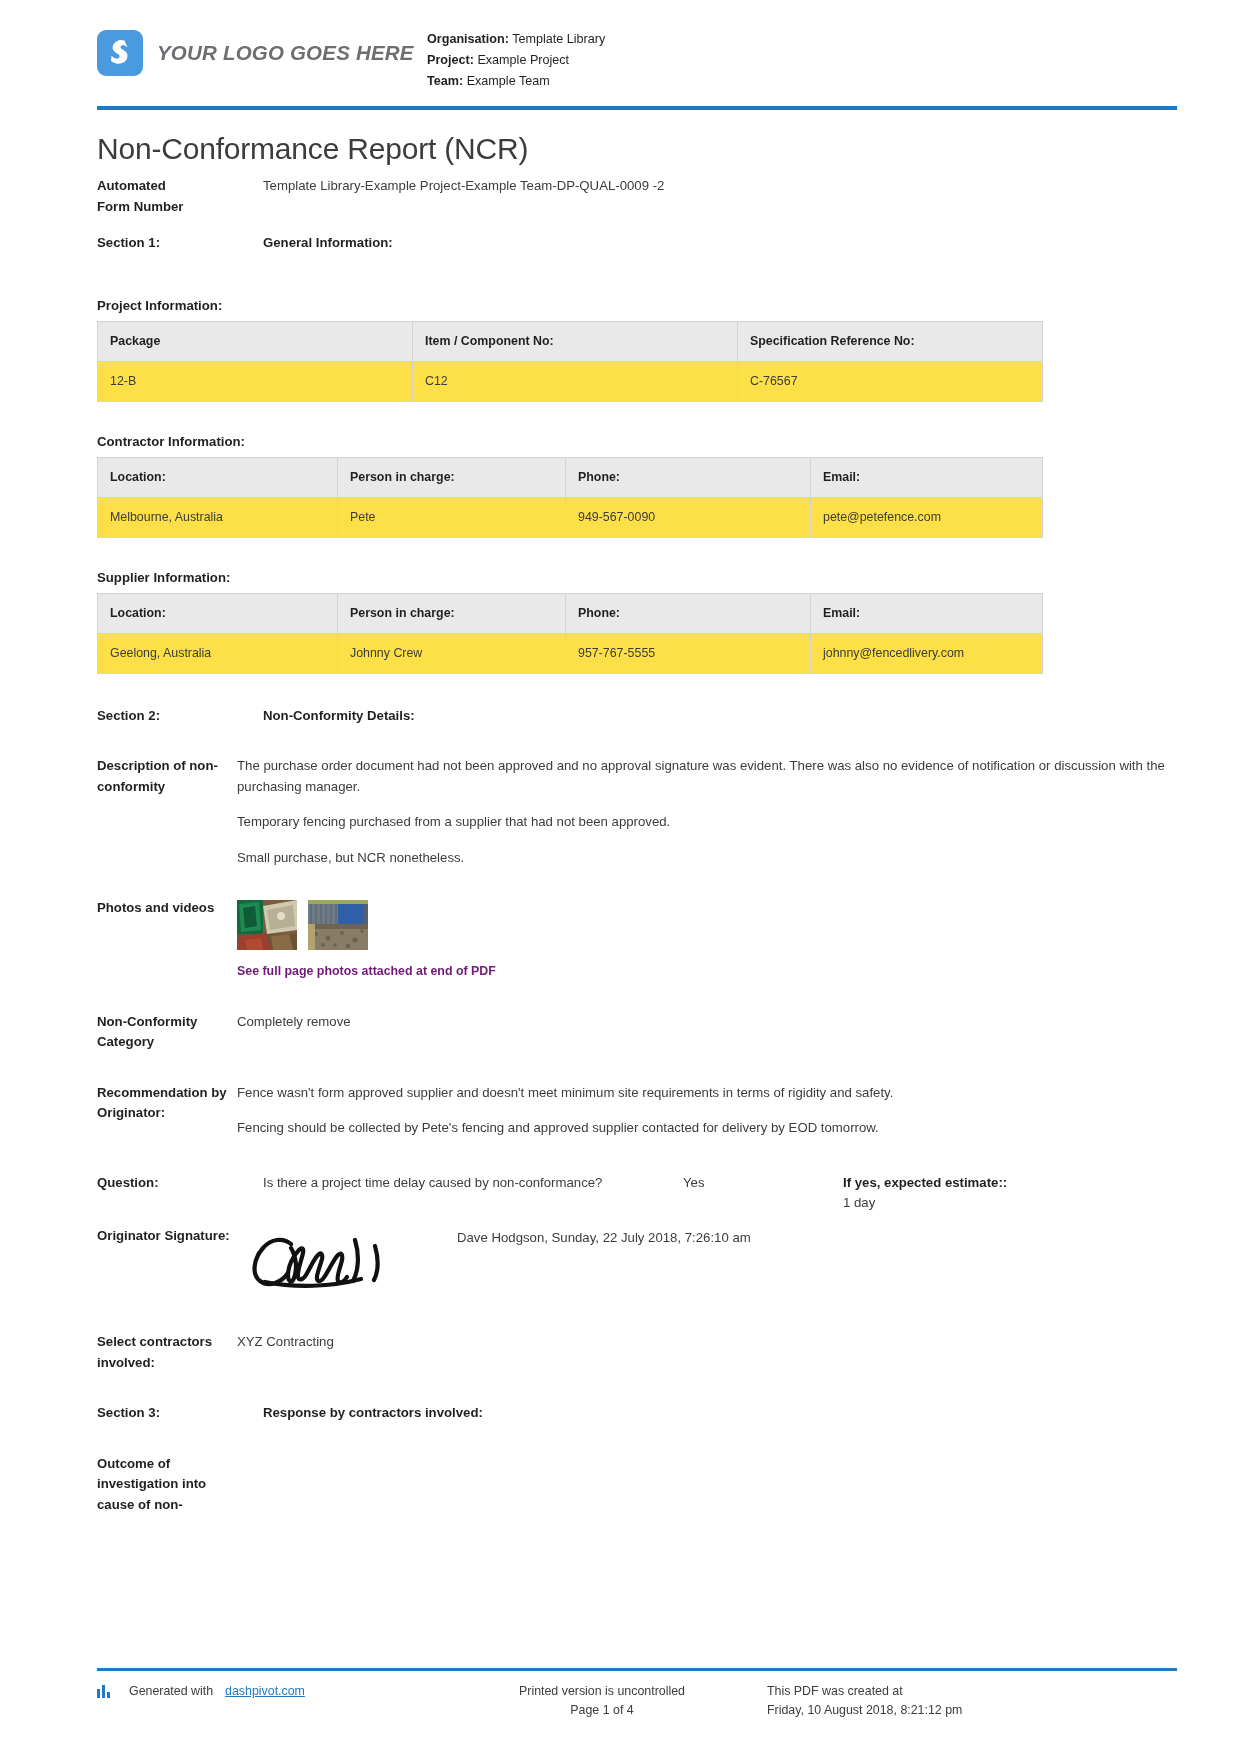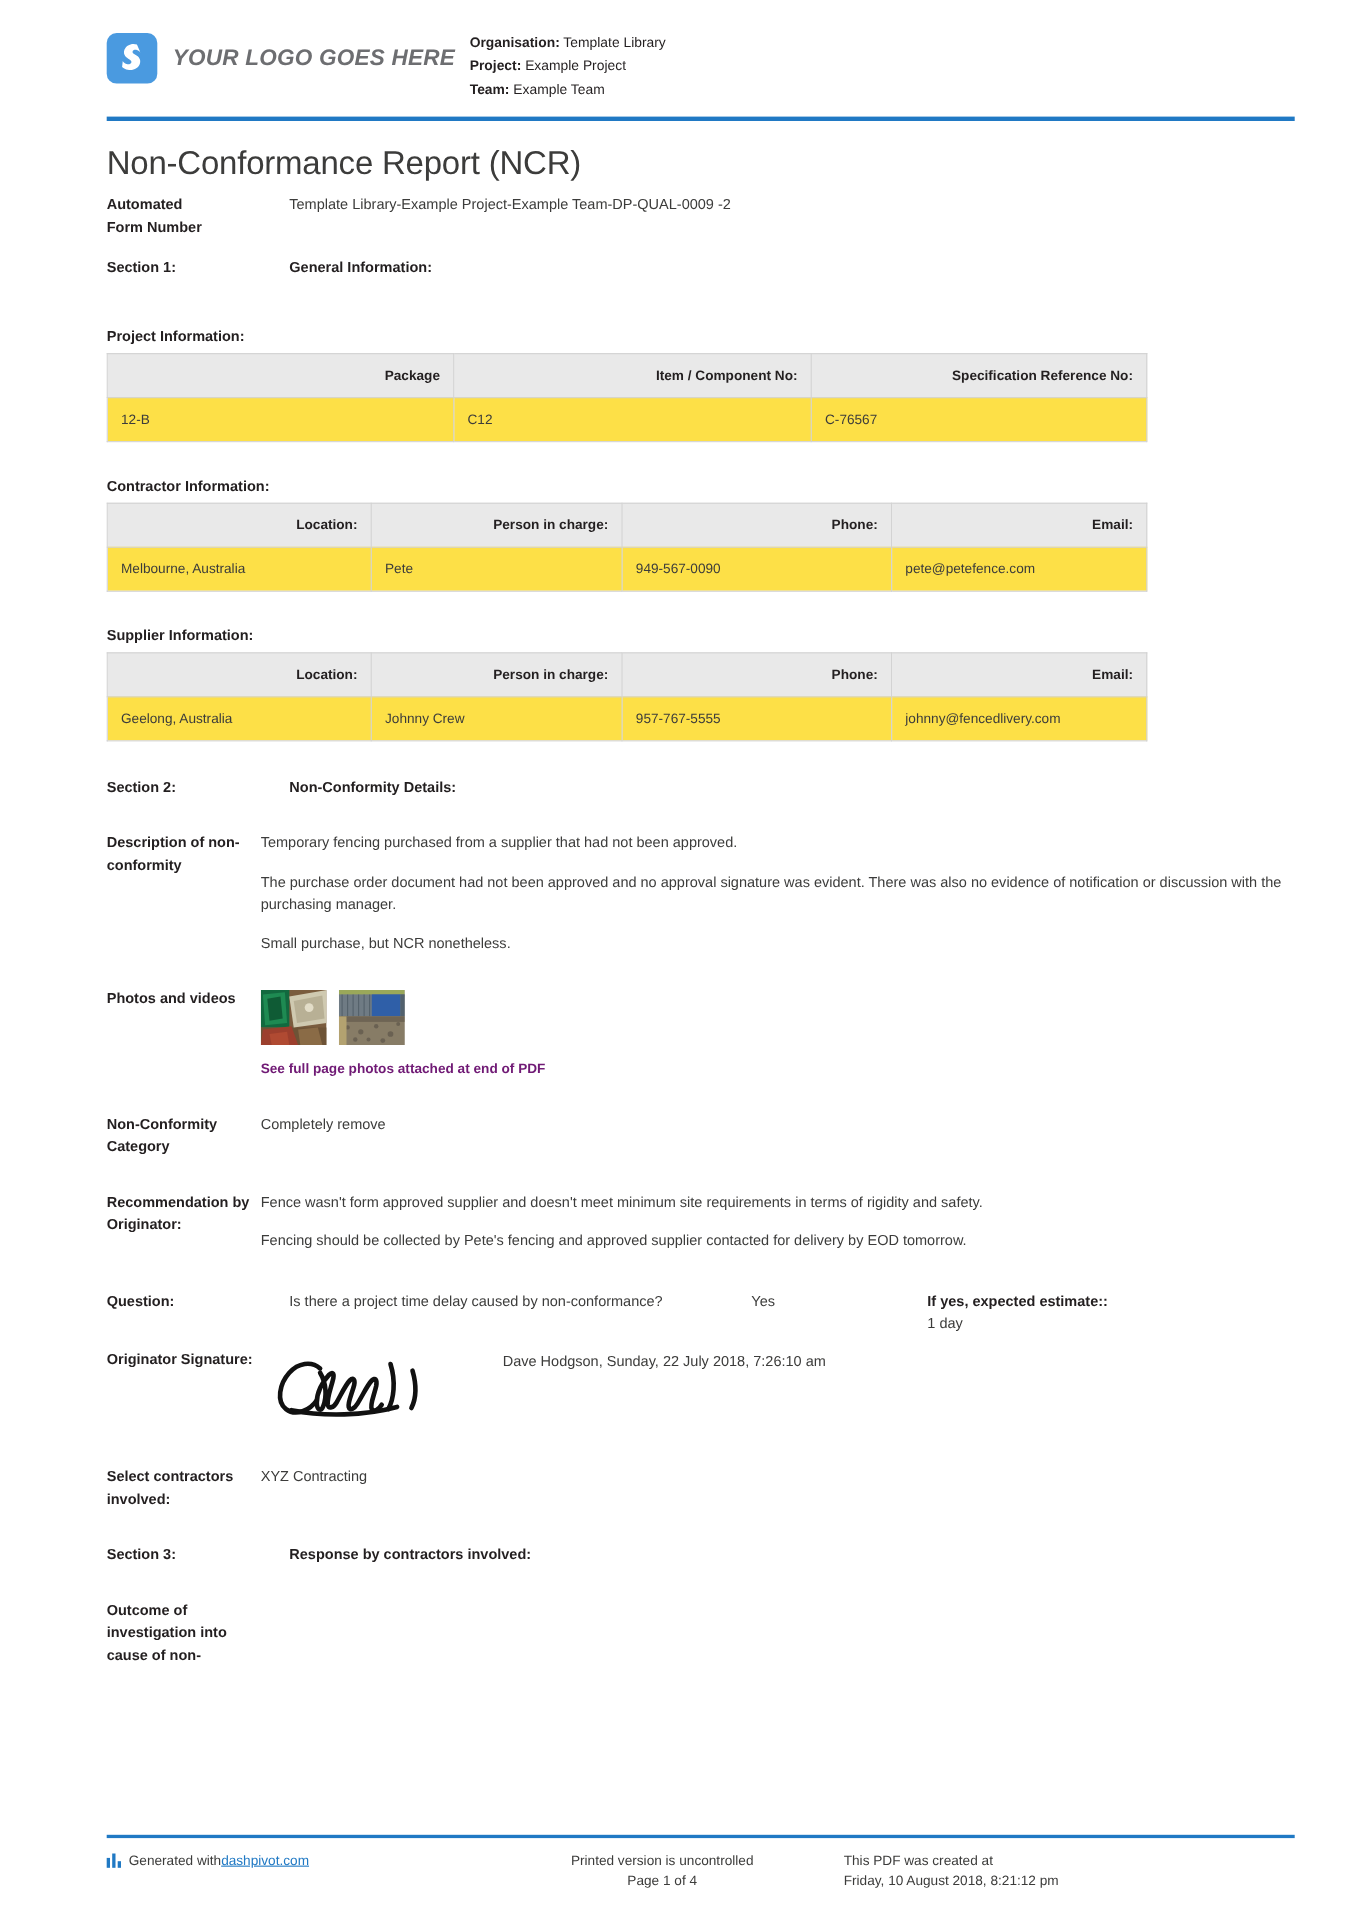--- a/index.html
+++ b/index.html
@@ -120,21 +120,20 @@
     font-size: 12.4px;
     padding: 11px 12px;
     line-height: 17px;
     vertical-align: middle;
   }
   table.grid th {
     background: #e9e9e9;
     font-weight: bold;
     color: #231f20;
     height: 40px;
-    text-align: right;
   }
   table.grid td {
     background: #fde047;
     color: #3c3c3b;
     height: 38px;
     font-weight: normal;
   }
 
   
   .para { font-size: 13.2px; line-height: 20.5px; color: #3c3c3b; }
@@ -167,21 +166,21 @@
   .signame { font-size: 13.2px; line-height: 20.5px; color: #3c3c3b; padding-top: 2px; }
 
   
   .footer {
     position: absolute;
     left: 80px; right: 80px;
     bottom: 34px;
   }
   .footer .rule { height: 3px; background: #2079c4; margin-bottom: 11px; }
   .footer-cols { display: flex; font-size: 12.4px; color: #3c3c3b; line-height: 19px; }
-  .fc1 { flex: 0 0 340px; display: flex; align-items: flex-start; }
+  .fc1 { flex: 0 0 340px; display: flex; align-items: flex-start; gap: 12px; }
   .fc2 { flex: 0 0 330px; text-align: center; }
   .fc3 { flex: 1 1 auto; text-align: left; }
   .bars { display: inline-flex; align-items: flex-end; gap: 2px; height: 14px; margin-right: 7px; position: relative; top: 2px; }
   .bars i { display: block; width: 3px; background: #2079c4; }
   .bars i:nth-child(1) { height: 9px; }
   .bars i:nth-child(2) { height: 13px; }
   .bars i:nth-child(3) { height: 6px; }
   .flink { color: #2079c4; text-decoration: underline; }
 </style>
 </head>
@@ -320,22 +319,22 @@
   <div class="row">
     <div class="lbl">Section 2:</div>
     <div class="val bold">Non-Conformity Details:</div>
   </div>
 
   <div class="gap-md"></div>
 
   <div class="row">
     <div class="lbl" style="max-width:140px">Description of non-conformity</div>
     <div class="val">
+      <div class="para">The purchase order document had not been approved and no approval signature was evident. There was also no evidence of notification or discussion with the purchasing manager.</div>
       <div class="para">Temporary fencing purchased from a supplier that had not been approved.</div>
-      <div class="para">The purchase order document had not been approved and no approval signature was evident. There was also no evidence of notification or discussion with the purchasing manager.</div>
       <div class="para">Small purchase, but NCR nonetheless.</div>
     </div>
   </div>
 
   <div class="gap-md"></div>
 
   <div class="row">
     <div class="lbl" style="max-width:140px">Photos and videos</div>
     <div class="val">
       <div class="photos">

